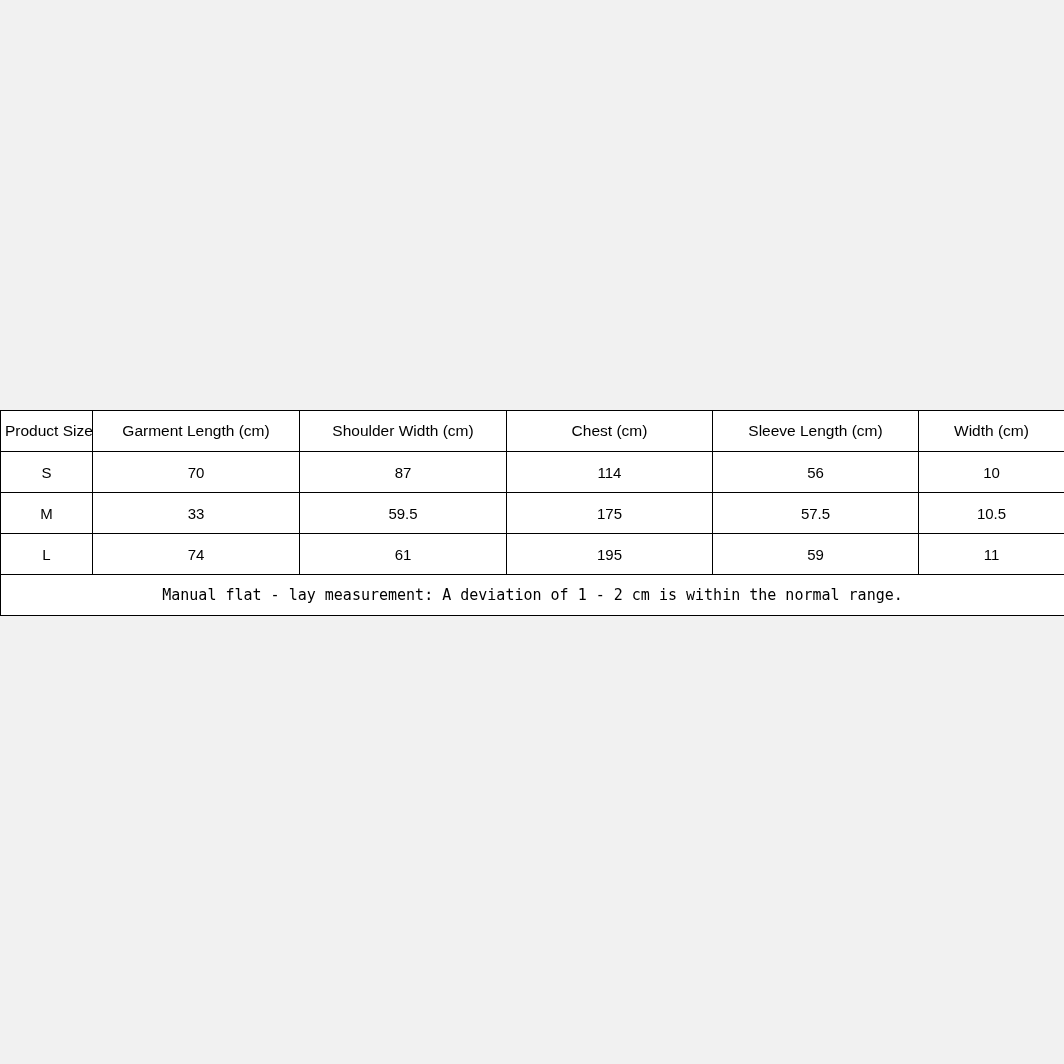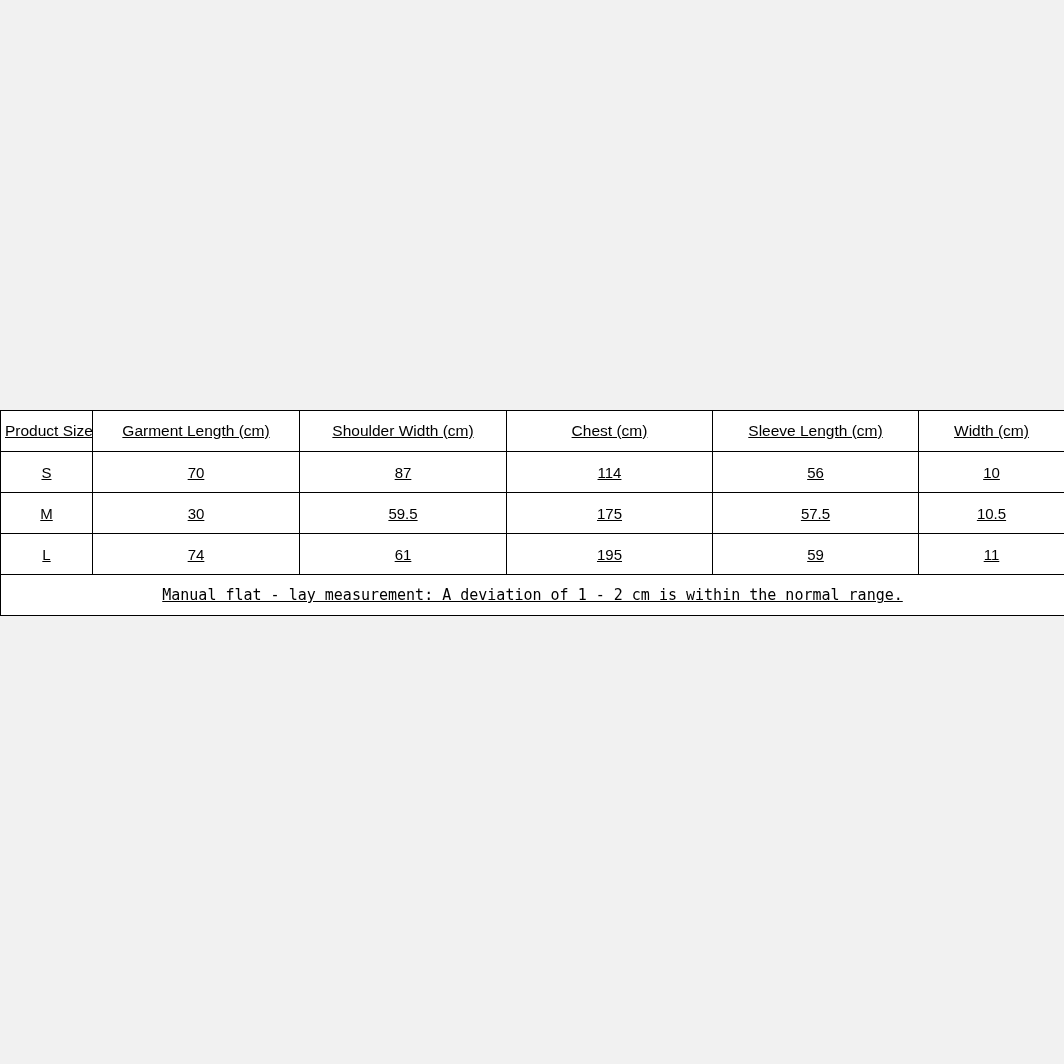--- a/index.html
+++ b/index.html
@@ -21,21 +21,20 @@
     left: 0;
     width: 1064px;
     background: #ffffff;
   }
 
   table.size-table {
     border-collapse: collapse;
     width: 1064px;
     table-layout: fixed;
     background: #b91c1c;
-    text-decoration: underline;
   }
 
   table.size-table td,
   table.size-table th {
     border: 1px solid #000000;
     text-align: center;
     vertical-align: middle;
     font-weight: normal;
     color: #000000;
     background: #ffffff;
@@ -104,21 +103,21 @@
       <tr>
         <td>S</td>
         <td>70</td>
         <td>87</td>
         <td>114</td>
         <td>56</td>
         <td>10</td>
       </tr>
       <tr>
         <td>M</td>
-        <td>30</td>
+        <td>33</td>
         <td>59.5</td>
         <td>175</td>
         <td>57.5</td>
         <td>10.5</td>
       </tr>
       <tr>
         <td>L</td>
         <td>74</td>
         <td>61</td>
         <td>195</td>

